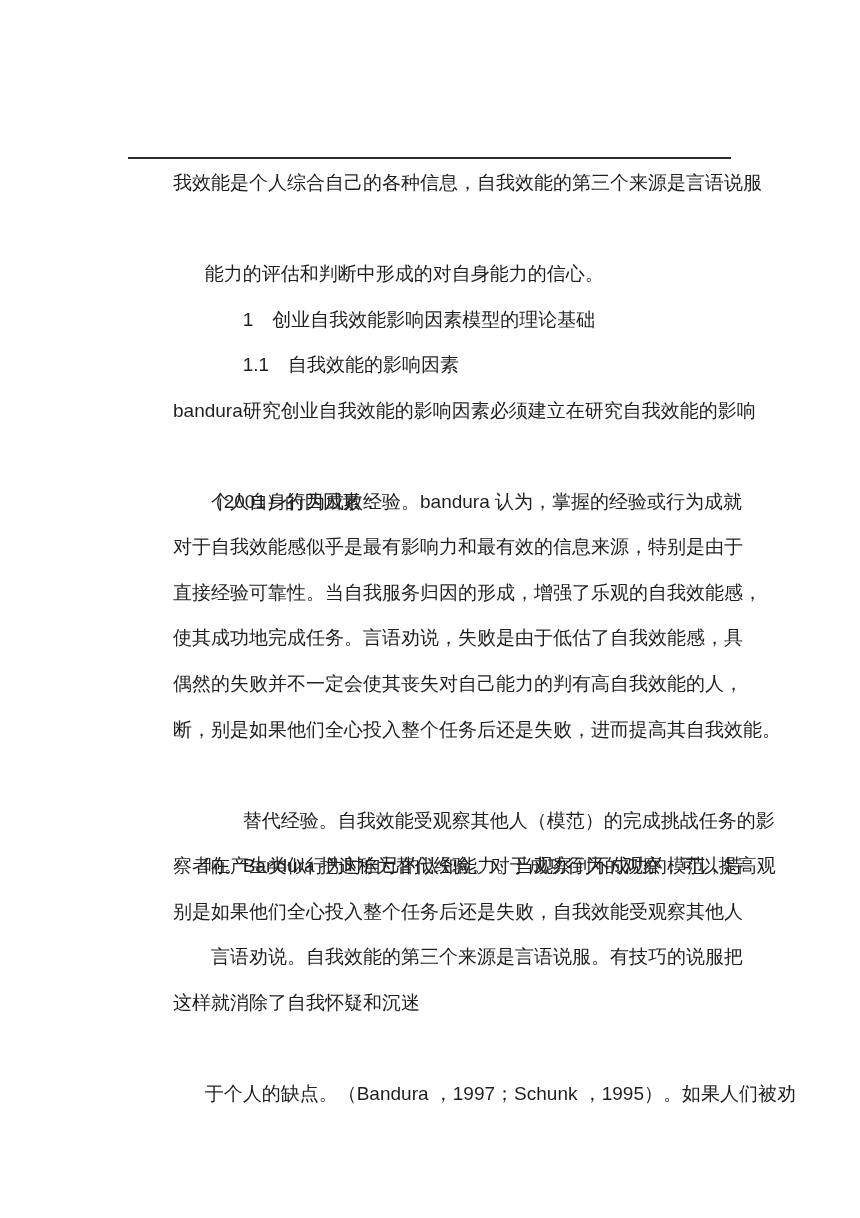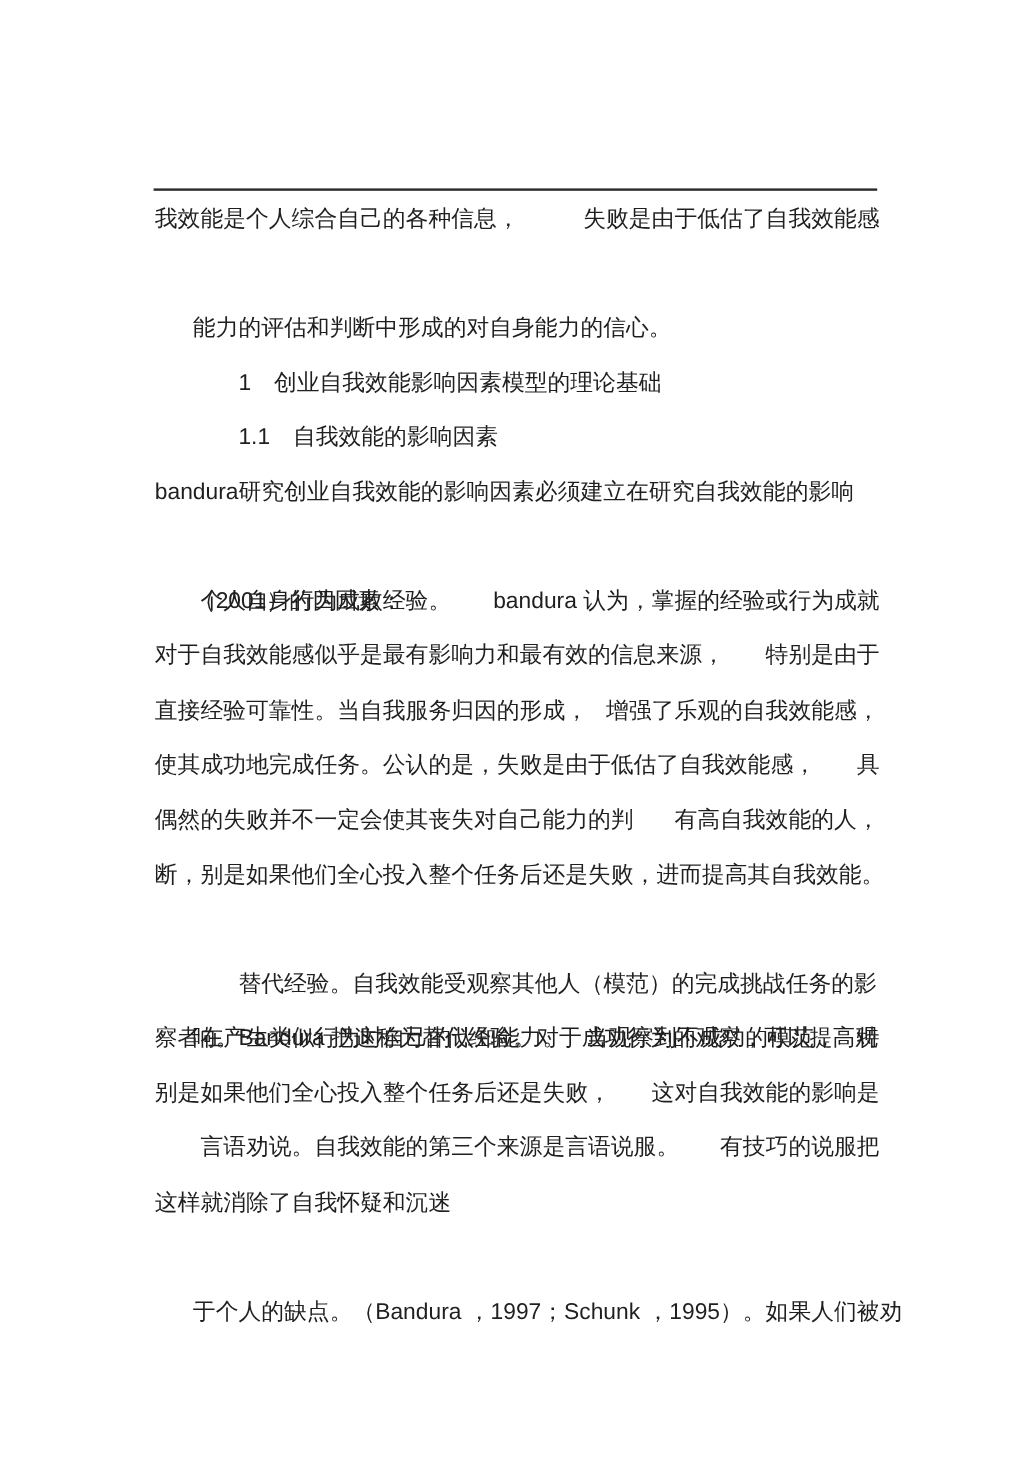--- a/index.html
+++ b/index.html
@@ -30,20 +30,21 @@
     top: 160px;
     width: 604px;
     color: var(--text-color, #1f1f1f);
     font-size: 19px;
   }
   .line {
     height: 45.55px;
     line-height: 45.55px;
     white-space: pre;
     overflow: visible;
+    margin-left: 44px;
   }
   .line.multi {
     display: flex;
     justify-content: space-between;
   }
   .seg {
     white-space: pre;
     display: inline-block;
   }
 </style>
@@ -51,21 +52,21 @@
 <body>
 
 <div class="page">
 
   <div class="header-rule"></div>
 
   <div class="text-block">
 
     <div class="line multi">
       <span class="seg">我效能是个人综合自己的各种信息，</span>
-      <span class="seg">失败是由于低估了自我效能感</span>
+      <span class="seg">自我效能的第三个来源是言语说服</span>
     </div>
 
     <div class="line">
       <span class="seg">能力的评估和判断中形成的对自身能力的信心。</span>
     </div>
 
     <div class="line">
       <span class="seg">　　1　创业自我效能影响因素模型的理论基础</span>
     </div>
 
@@ -94,21 +95,21 @@
       <span class="seg">对于自我效能感似乎是最有影响力和最有效的信息来源，</span>
       <span class="seg">特别是由于</span>
     </div>
 
     <div class="line multi">
       <span class="seg">直接经验可靠性。当自我服务归因的形成，</span>
       <span class="seg">增强了乐观的自我效能感，</span>
     </div>
 
     <div class="line multi">
-      <span class="seg">使其成功地完成任务。公认的是，失败是由于低估了自我效能感，</span>
+      <span class="seg">使其成功地完成任务。言语劝说，失败是由于低估了自我效能感，</span>
       <span class="seg">具</span>
     </div>
 
     <div class="line multi">
       <span class="seg">偶然的失败并不一定会使其丧失对自己能力的判</span>
       <span class="seg">有高自我效能的人，</span>
     </div>
 
     <div class="line multi">
       <span class="seg">断，别是如果他们全心投入整个任务后还是失败，</span>
@@ -124,21 +125,21 @@
     </div>
 
     <div class="line multi">
       <span class="seg">察者在产生类似行为时自己的认知能力。</span>
       <span class="seg">当观察到不成功的模范，</span>
       <span class="seg">特</span>
     </div>
 
     <div class="line multi">
       <span class="seg">别是如果他们全心投入整个任务后还是失败，</span>
-      <span class="seg">这对自我效能的影响是</span>
+      <span class="seg">自我效能受观察其他人</span>
     </div>
 
 
     <div class="line multi">
       <span class="seg">　　言语劝说。自我效能的第三个来源是言语说服。</span>
       <span class="seg">有技巧的说服把</span>
     </div>
 
     <div class="line multi">
       <span class="seg">这样就消除了自我怀疑和沉迷</span>

